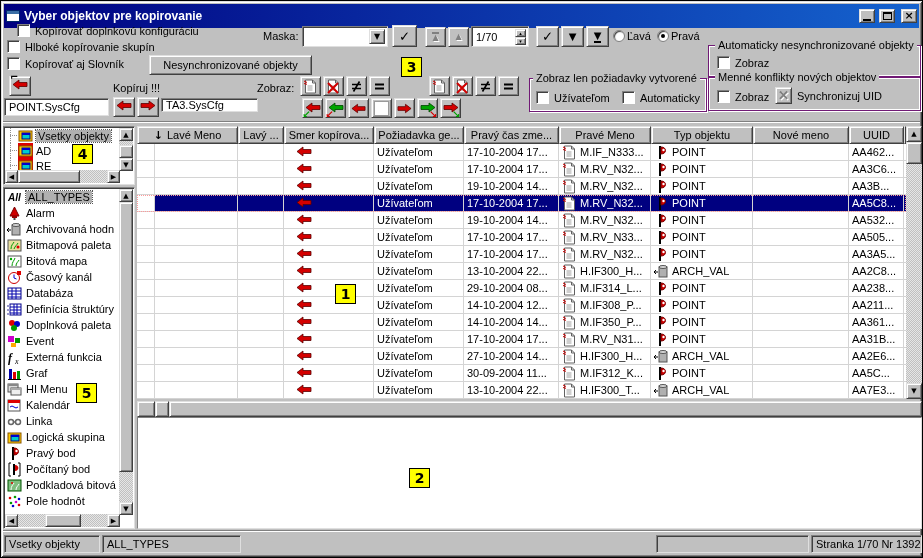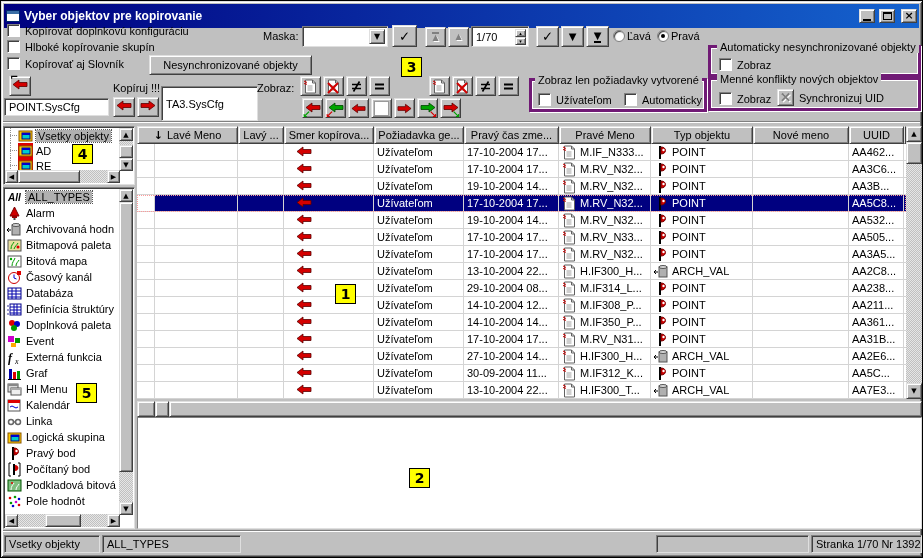--- a/index.html
+++ b/index.html
@@ -42,21 +42,21 @@
   .sub.bl{left:-2px;bottom:-4px;}
   .sub.br{right:-2px;bottom:-4px;}
   .green{color:#00a000}.redc{color:#d00000}
   
   .field{background:#fff;border:1px solid;border-color:#808080 #dfdfdf #dfdfdf #808080;
          box-shadow:inset 1px 1px 0 #404040;padding:1px 4px;display:flex;align-items:center;overflow:hidden;white-space:nowrap;}
   .combo-btn{position:absolute;right:2px;top:2px;bottom:2px;width:16px;}
   .spin{position:absolute;right:2px;top:2px;bottom:2px;width:11px;display:flex;flex-direction:column;}
   .spin .btn{flex:1;font-size:5px;}
   
-  .grp{border:3px solid #701a75;box-shadow:inset 1px 1px 0 #fff,inset -1px -1px 0 #fff,1px 1px 0 #fff;}
+  .grp{border:1px solid #701a75;box-shadow:inset 1px 1px 0 #fff,inset -1px -1px 0 #fff,1px 1px 0 #fff;}
   .legend{position:absolute;top:-7px;left:6px;background:#c0c0c0;padding:0 3px;white-space:nowrap;}
   
   .panel{background:#fff;border:1px solid;border-color:#808080 #dfdfdf #dfdfdf #808080;box-shadow:inset 1px 1px 0 #404040;}
   .tree-item{display:flex;height:15px;align-items:center;gap:3px;padding-left:13px;position:relative;white-space:nowrap;}
   .tree-item::before{content:"";position:absolute;left:5px;top:0;bottom:0;border-left:1px dotted #909090;}
   .tree-item::after{content:"";position:absolute;left:5px;top:7px;width:7px;border-top:1px dotted #909090;}
   .type-item{display:flex;height:16px;align-items:center;gap:4px;padding-left:2px;white-space:nowrap;overflow:hidden;}
   .sel-lbl{background:#b0b0b0;outline:1px dotted #555;padding:0 2px;}
   .icon{display:inline-flex;width:15px;height:15px;align-items:center;justify-content:center;flex:0 0 15px;}
   .allg{font:italic bold 10px "Liberation Sans",sans-serif;}
@@ -89,21 +89,21 @@
         <span class="g-min"></span>
       </span>
     <span class="tbtn b3">
         <span class="g-max"></span>
       </span>
     <span class="tbtn b3" style="margin-left:2px">
         <span class="g-cls">×</span>
       </span>
   </div>
 
-  <div class="abs cb" style="left:6px;top:23px">
+  <div class="abs cb" style="left:16px;top:23px">
     <span class="cbx"></span>
       <span class="lbl">Kopírovať doplnkovú konfiguráciu</span>
     </div>
   <div class="abs cb" style="left:6px;top:39px">
     <span class="cbx"></span>
       <span class="lbl">Hlboké kopírovanie skupín</span>
     </div>
   <div class="abs cb" style="left:6px;top:56px">
     <span class="cbx"></span>
       <span class="lbl">Kopírovať aj Slovník</span>
@@ -193,21 +193,21 @@
   <button class="abs b3 btn" style="left:112px;top:96px;width:22px;height:20px">
       <span id="ic-copyleft"><svg viewBox="0 0 16 13" width="16" height="13">
           <path d="M7 2 L7 4.5 L15 4.5 L15 8.5 L7 8.5 L7 11 L1 6.5 Z" fill="#d40000" stroke="#5a0000" stroke-width="0.8"></path>
         </svg></span>
     </button>
   <button class="abs b3 btn" style="left:136px;top:96px;width:22px;height:20px">
       <span id="ic-copyright"><svg viewBox="0 0 16 13" width="16" height="13">
           <path d="M7 2 L7 4.5 L15 4.5 L15 8.5 L7 8.5 L7 11 L1 6.5 Z" fill="#d40000" stroke="#5a0000" stroke-width="0.8" transform="scale(-1,1) translate(-16,0)"></path>
         </svg></span>
     </button>
-  <div class="abs field" style="left:160px;top:85px;width:97px;height:35px">
+  <div class="abs field" style="left:160px;top:97px;width:97px;height:14px">
     <span>TA3.SysCfg</span>
     </div>
 
   <span class="abs lbl" style="left:256px;top:81px">Zobraz:</span>
   <div class="abs" style="left:299px;top:75px;display:flex" id="zobraz-row1-left">
       <button class="b3 tb-ic">
         <span class="icon">
           <svg viewBox="0 0 15 15" width="15" height="15">
             <path d="M2.5 1 h7 l3 3 v10 h-10 Z" fill="#fff" stroke="#606060"></path>
             <path d="M9.5 1 v3 h3" fill="none" stroke="#606060"></path>

